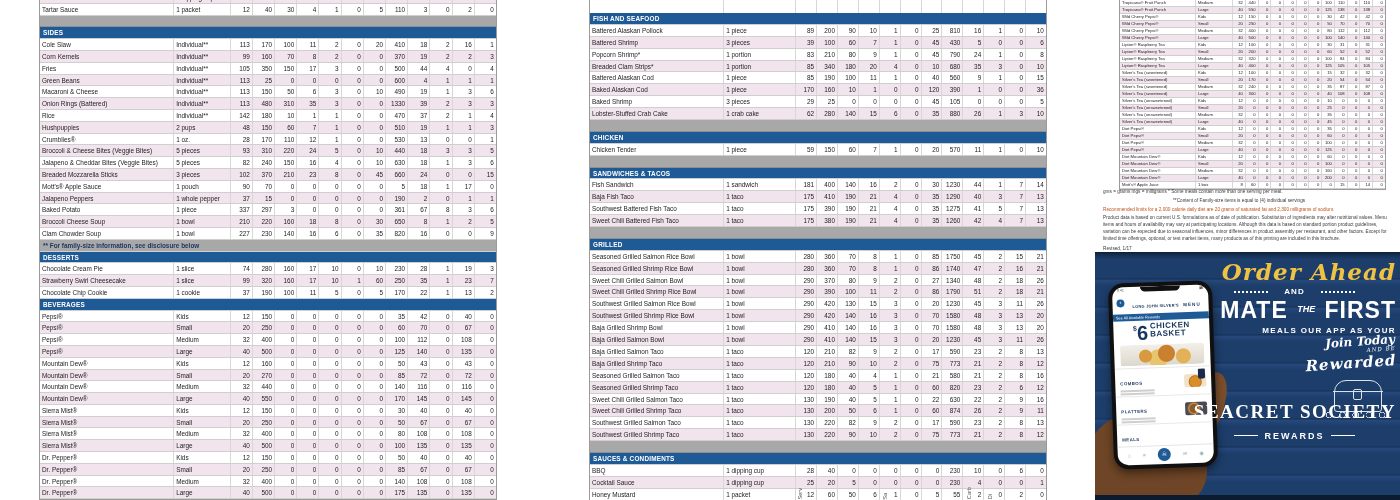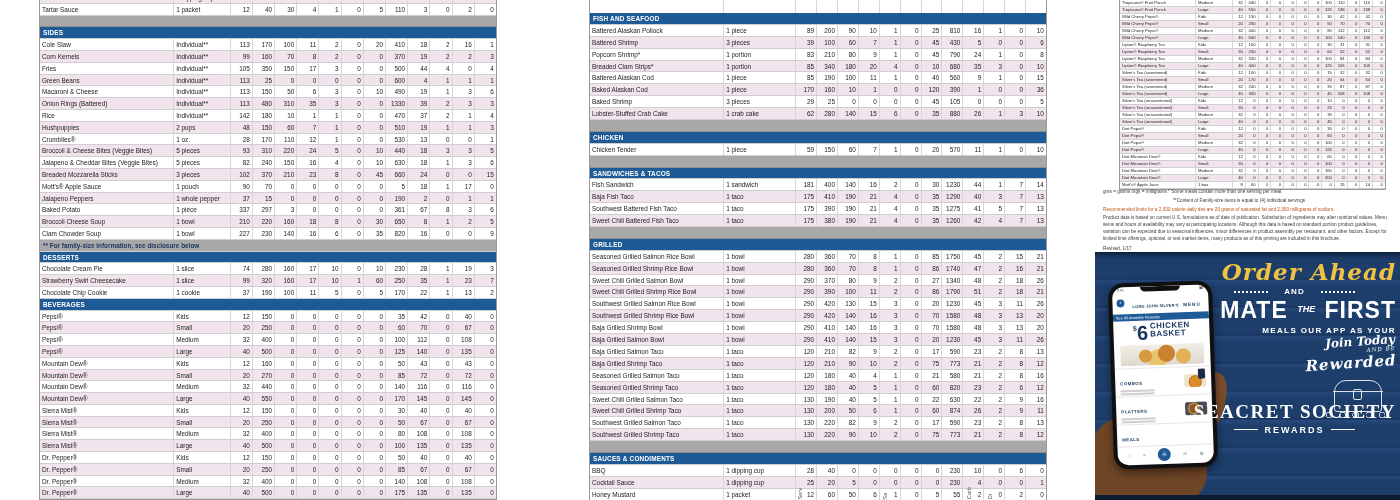--- a/index.html
+++ b/index.html
@@ -108,21 +108,21 @@
                border-radius:2px;}
   .coins{position:absolute;right:10px;top:158px;width:66px;height:10px;
          background:radial-gradient(circle at 8% 50%,transparent 2.4px,#fff 2.6px 3.2px,transparent 3.4px),
                     radial-gradient(circle at 28% 50%,transparent 2.4px,#fff 2.6px 3.2px,transparent 3.4px),
                     radial-gradient(circle at 48% 50%,transparent 2.4px,#fff 2.6px 3.2px,transparent 3.4px),
                     radial-gradient(circle at 68% 50%,transparent 2.4px,#fff 2.6px 3.2px,transparent 3.4px),
                     radial-gradient(circle at 88% 50%,transparent 2.4px,#fff 2.6px 3.2px,transparent 3.4px);
          opacity:.8;}
   .l7{font-family:"Liberation Serif",serif;font-weight:bold;font-size:19px;letter-spacing:1.5px;margin-top:26px;}
   .l8{display:flex;align-items:center;justify-content:center;gap:6px;font-size:9px;font-weight:bold;
-      letter-spacing:2px;margin-top:2px;}
+      letter-spacing:2px;margin-top:8px;}
   .l8:before,.l8:after{content:"";width:24px;height:1.4px;background:#fff;}
 </style>
 </head>
 <body>
 
 <div class="page">
 
   <div class="ntable tbl-l" style="left:40px;top:-8px;width:456px;">
       <div class="trow item alt">
         <span class="c name">Sweet &amp; Sour Sauce</span>

